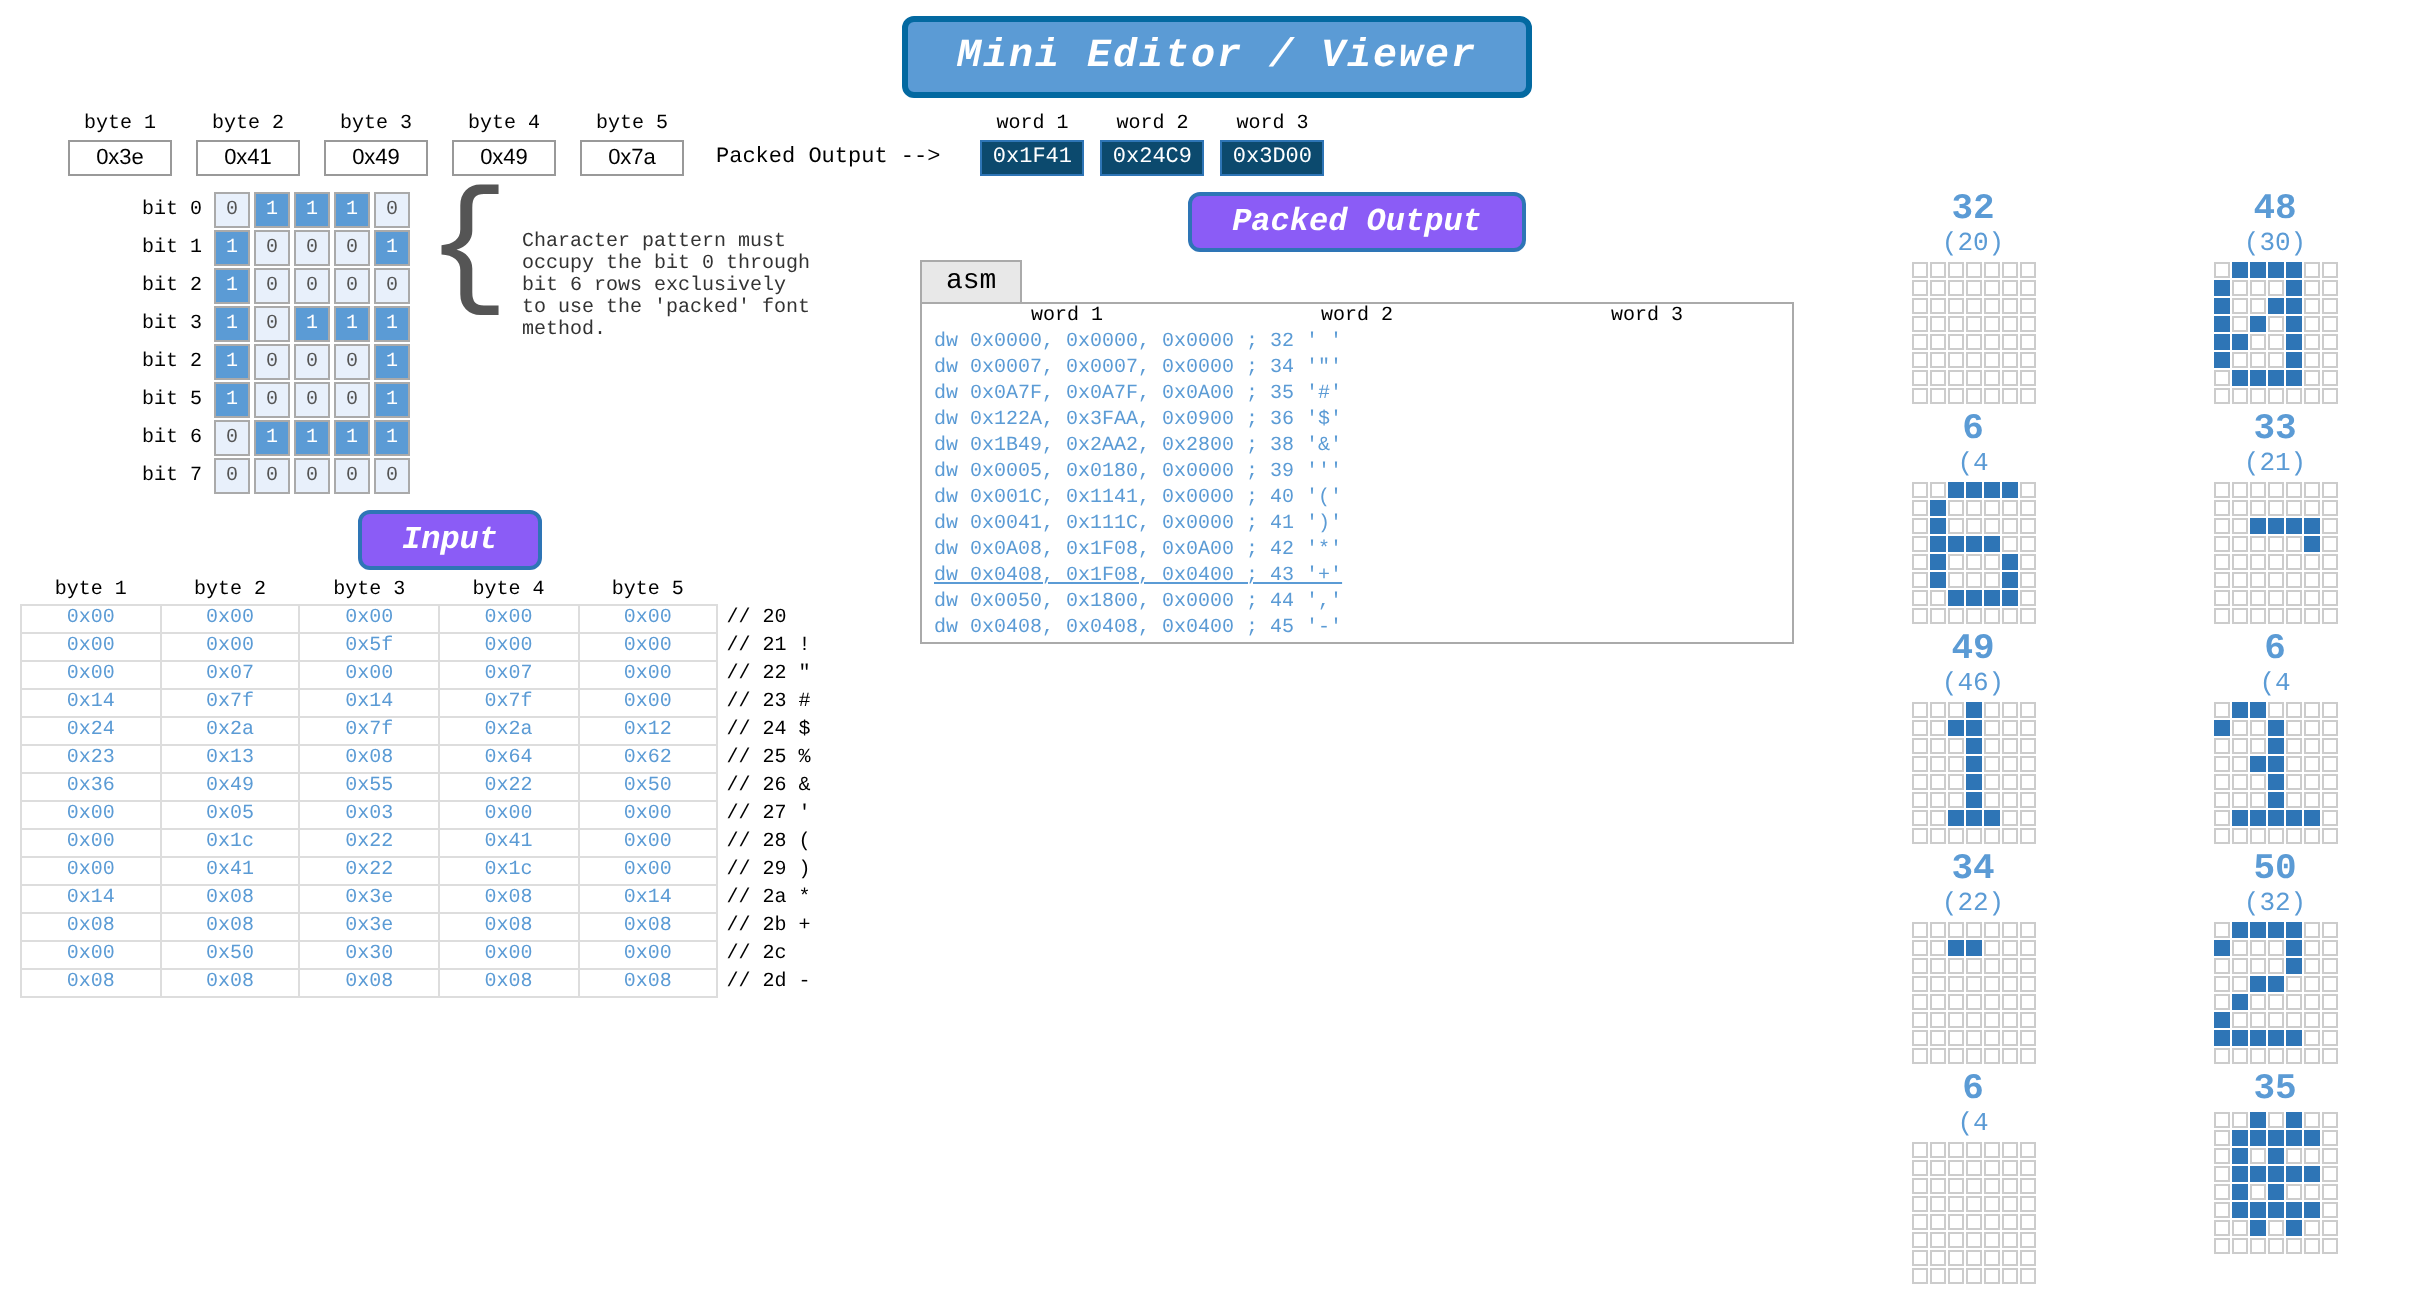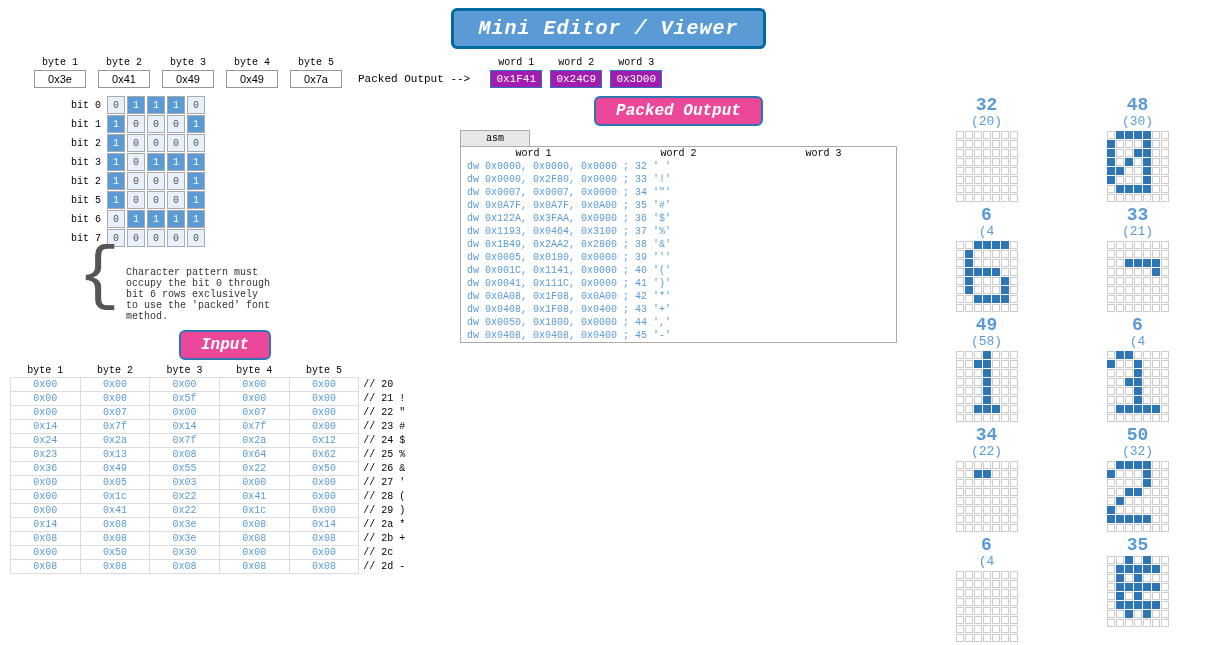--- a/index.html
+++ b/index.html
@@ -92,21 +92,21 @@
       width: 60px;
     }
 
     .word-label {
       font-size: 10px;
       color: #000;
       margin-bottom: 2px;
     }
 
     .word-value {
-      background: #a21caf;
+      background: #0c4a6e;
       border: 1px solid #2e75b6;
       color: #fff;
       padding: 2px 4px;
       font-size: 11px;
       width: 52px;
       text-align: center;
     }
 
     
     .middle-section {
@@ -121,21 +121,20 @@
       flex-direction: column;
       width: 450px;
       padding: 4px 10px;
     }
 
     
     .bit-grid-area {
       display: flex;
       padding-left: 60px;
       margin-bottom: 4px;
-      flex-direction: column;
     }
 
     .bit-rows {
       display: flex;
       flex-direction: column;
       gap: 1px;
     }
 
     .bit-row {
       display: flex;
@@ -186,21 +185,21 @@
     }
 
     
     .section-label {
       display: flex;
       justify-content: center;
       margin: 4px 0;
     }
 
     .section-label-box {
-      background: #ec4899;
+      background: #8b5cf6;
       border: 2px solid #2e75b6;
       border-radius: 6px;
       padding: 4px 20px;
       font-style: italic;
       font-size: 16px;
       font-weight: bold;
       color: #fff;
     }
 
     
@@ -242,22 +241,22 @@
     .packed-section-label {
       display: flex;
       justify-content: center;
       margin-bottom: 4px;
     }
 
     .asm-tab {
       background: #e8e8e8;
       border: 1px solid #aaa;
       border-bottom: none;
-      padding: 2px 25px;
-      font-size: 10px;
+      padding: 2px 12px;
+      font-size: 14px;
       display: inline-block;
       margin-bottom: 0;
     }
 
     .packed-table-area {
       border: 1px solid #aaa;
     }
 
     .packed-table {
       border-collapse: collapse;
@@ -610,51 +609,45 @@
               <th>word 1</th>
               <th>word 2</th>
               <th>word 3</th>
             </tr>
           </thead>
           <tbody id="packed-table-body">
           <tr>
                 <td colspan="3" style="color: rgb(91, 155, 213);">dw 0x0000, 0x0000, 0x0000  ; 32 ' '</td>
               </tr>
               <tr>
-                <td colspan="3" style="color: rgb(91, 155, 213);">dw 0x0000, 0x2F80, 0x0000  ; 33 '!'</td>
-              </tr>
-              <tr>
                 <td colspan="3" style="color: rgb(91, 155, 213);">dw 0x0007, 0x0007, 0x0000  ; 34 '"'</td>
               </tr>
               <tr>
                 <td colspan="3" style="color: rgb(91, 155, 213);">dw 0x0A7F, 0x0A7F, 0x0A00  ; 35 '#'</td>
               </tr>
               <tr>
                 <td colspan="3" style="color: rgb(91, 155, 213);">dw 0x122A, 0x3FAA, 0x0900  ; 36 '$'</td>
               </tr>
               <tr>
-                <td colspan="3" style="color: rgb(91, 155, 213);">dw 0x1193, 0x0464, 0x3100  ; 37 '%'</td>
-              </tr>
-              <tr>
                 <td colspan="3" style="color: rgb(91, 155, 213);">dw 0x1B49, 0x2AA2, 0x2800  ; 38 '&amp;'</td>
               </tr>
               <tr>
                 <td colspan="3" style="color: rgb(91, 155, 213);">dw 0x0005, 0x0180, 0x0000  ; 39 '''</td>
               </tr>
               <tr>
                 <td colspan="3" style="color: rgb(91, 155, 213);">dw 0x001C, 0x1141, 0x0000  ; 40 '('</td>
               </tr>
               <tr>
                 <td colspan="3" style="color: rgb(91, 155, 213); margin-left: 24px;">dw 0x0041, 0x111C, 0x0000  ; 41 ')'</td>
               </tr>
               <tr>
                 <td colspan="3" style="color: rgb(91, 155, 213);">dw 0x0A08, 0x1F08, 0x0A00  ; 42 '*'</td>
               </tr>
               <tr>
-                <td colspan="3" style="color: rgb(91, 155, 213);">dw 0x0408, 0x1F08, 0x0400  ; 43 '+'</td>
+                <td colspan="3" style="color: rgb(91, 155, 213); text-decoration: underline;">dw 0x0408, 0x1F08, 0x0400  ; 43 '+'</td>
               </tr>
               <tr>
                 <td colspan="3" style="color: rgb(91, 155, 213);">dw 0x0050, 0x1800, 0x0000  ; 44 ','</td>
               </tr>
               <tr>
                 <td colspan="3" style="color: rgb(91, 155, 213);">dw 0x0408, 0x0408, 0x0400  ; 45 '-'</td>
               </tr>
             </tbody>
         </table>
       </div>
@@ -905,21 +898,21 @@
               <div class="char-pixel empty"></div>
               <div class="char-pixel empty"></div>
               <div class="char-pixel empty"></div>
               <div class="char-pixel empty"></div>
               <div class="char-pixel empty"></div>
               <div class="char-pixel empty"></div>
             </div>
           </div>
           <div class="char-preview">
             <div class="char-num">49</div>
-            <div class="char-num-sub">(58)</div>
+            <div class="char-num-sub">(46)</div>
             <div class="char-grid" style="grid-template-columns: repeat(7, 8px); grid-template-rows: repeat(8, 8px);">
               <div class="char-pixel empty"></div>
               <div class="char-pixel empty"></div>
               <div class="char-pixel empty"></div>
               <div class="char-pixel filled"></div>
               <div class="char-pixel empty"></div>
               <div class="char-pixel empty"></div>
               <div class="char-pixel empty"></div>
               <div class="char-pixel empty"></div>
               <div class="char-pixel empty"></div>

